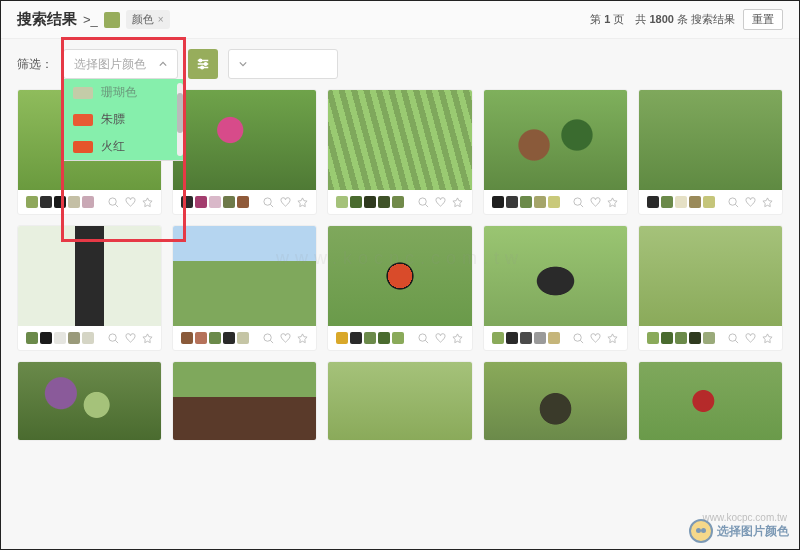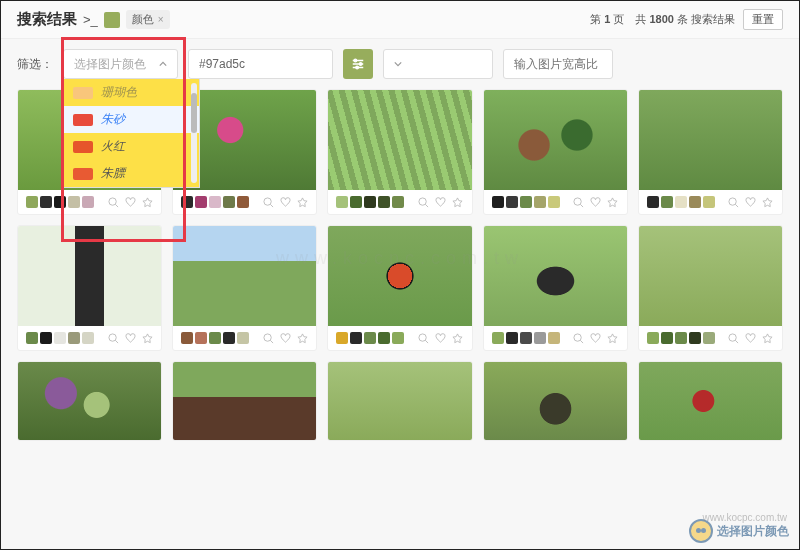--- a/index.html
+++ b/index.html
@@ -16,21 +16,21 @@
     
     .filter-bar { display: flex; align-items: center; gap: 10px; padding: 10px 16px; }
     .filter-label { font-size: 12px; color: #555; }
     .dropdown { position: relative; }
     .dropdown-btn { display: flex; align-items: center; justify-content: space-between; width: 115px; height: 30px; padding: 0 10px; background: #fff; border: 1px solid #ddd; border-radius: 3px; font-size: 12px; color: #aaa; cursor: pointer; }
     .hex-input { width: 145px; height: 30px; padding: 0 10px; border: 1px solid #ddd; border-radius: 3px; font-size: 12px; color: #666; background: #fff; }
     .filter-btn { width: 30px; height: 30px; background: #97ad5c; border: none; border-radius: 3px; color: #fff; cursor: pointer; display: flex; align-items: center; justify-content: center; }
     .aspect-select { width: 110px; height: 30px; padding: 0 10px; border: 1px solid #ddd; border-radius: 3px; font-size: 12px; color: #aaa; background: #fff; display:flex; align-items:center; justify-content:space-between;}
     .aspect-input { width: 110px; height: 30px; padding: 0 10px; border: 1px solid #ddd; border-radius: 3px; font-size: 12px; color: #aaa; background: #fff; }
     
-    .dropdown-panel { position: absolute; top: 30px; left: -1px; width: 138px; background: #fde047; border: 1px solid #ddd; border-top: none; z-index: 50; max-height: 200px; overflow-y:auto;font-style:italic;}
+    .dropdown-panel { position: absolute; top: 30px; left: -1px; width: 124px; background: #86efac; border: 1px solid #ddd; border-top: none; z-index: 50; max-height: 200px; overflow-y:auto;}
     .dropdown-item { display: flex; align-items: center; gap: 8px; padding: 5px 10px; font-size: 12px; cursor: pointer; color: #555;}
     .dropdown-item.sel { background: #f0f6ff; color: #3b82f6; }
     .dropdown-item.faded { opacity: 0.55; }
     .color-chip { width: 20px; height: 12px; border-radius: 2px; }
     .panel-scroll { position:absolute; right:2px; top:4px; bottom:4px; width:6px; background:#eee; border-radius:3px;}
     .panel-scroll-thumb { position:absolute; top:10px; width:6px; height:40px; background:#bbb; border-radius:3px;}
     .highlight-box { position: absolute; border: 3px solid #e63946; pointer-events: none; z-index: 60; }
     
     .grid { padding: 0 16px; display: grid; grid-template-columns: repeat(5, 1fr); gap: 10px; }
     .card { background: #fff; border: 1px solid #eee; border-radius: 3px; overflow: hidden; }
@@ -89,53 +89,47 @@
         </svg>
     </div>
     <div class="dropdown-panel" id="dd-panel">
       <div class="panel-scroll">
           <div class="panel-scroll-thumb"></div>
         </div>
     <div class="dropdown-item faded">
           <span class="color-chip" style="background: rgb(247, 177, 166);"></span>
           <span>珊瑚色</span>
         </div>
-        <div class="dropdown-item sel">
-          <span class="color-chip" style="background: rgb(232, 75, 60);"></span>
-          <span>朱砂</span>
+        <div class="dropdown-item">
+          <span class="color-chip" style="background: rgb(232, 90, 51);"></span>
+          <span>朱膘</span>
         </div>
         <div class="dropdown-item">
           <span class="color-chip" style="background: rgb(230, 85, 43);"></span>
           <span>火红</span>
         </div>
-        <div class="dropdown-item">
-          <span class="color-chip" style="background: rgb(232, 90, 51);"></span>
-          <span>朱膘</span>
-        </div>
-      </div>
-  </div>
-
-  <input class="hex-input" value="#97ad5c" style="">
+      </div>
+  </div>
+
 
   <button class="filter-btn">
     <svg width="14" height="14" viewBox="0 0 16 16" fill="none" stroke="#fff" stroke-width="1.5">
         <path d="M2 4h12M2 8h12M2 12h12"></path>
         <circle cx="5" cy="4" r="1.5" fill="#fff"></circle>
         <circle cx="11" cy="8" r="1.5" fill="#fff"></circle>
         <circle cx="7" cy="12" r="1.5" fill="#fff"></circle>
       </svg>
   </button>
 
   <div class="aspect-select">
     <svg width="8" height="8" viewBox="0 0 10 10">
         <path d="M1 3 L5 7 L9 3" stroke="#999" fill="none" stroke-width="1.5"></path>
       </svg>
   </div>
 
-  <input class="aspect-input" placeholder="输入图片宽高比" style="">
 </div>
 
 <div class="grid" id="grid">
     <div class="card">
       <div class="thumb" style="background: linear-gradient(rgb(143, 188, 92), rgb(106, 154, 62));"></div>
       <div class="card-foot">
         <div class="swatches">
           <span class="sw" style="background: rgb(143, 168, 92);"></span>
           <span class="sw" style="background: rgb(47, 47, 47);"></span>
           <span class="sw" style="background: rgb(26, 26, 26);"></span>

